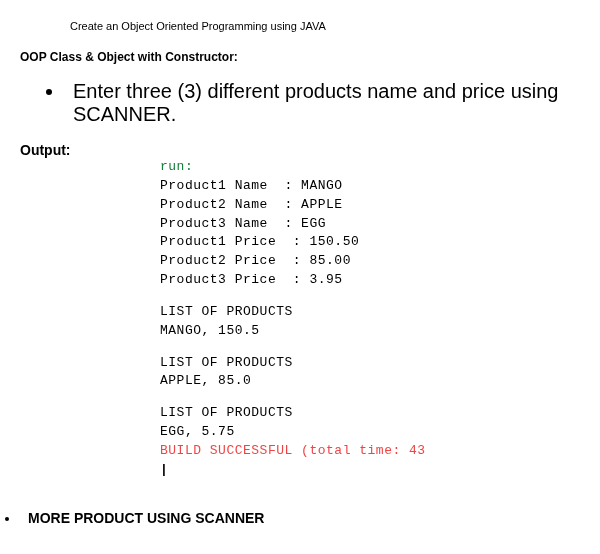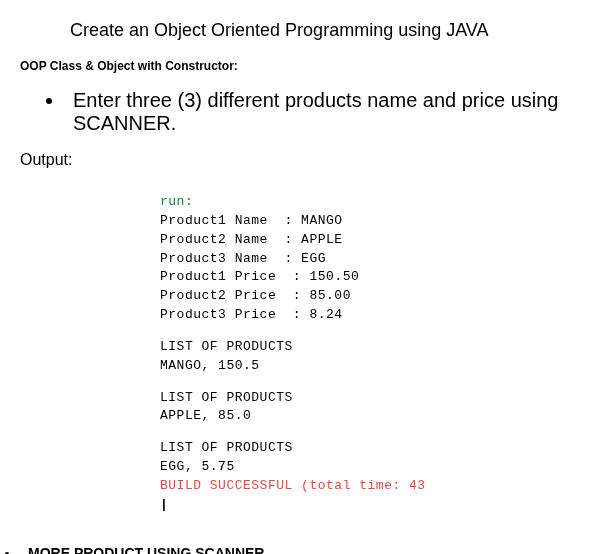--- a/index.html
+++ b/index.html
@@ -11,39 +11,40 @@
       font-family: Arial, sans-serif;
       font-size: 14px;
       color: #000;
       background: #fff;
       padding: 20px 20px 20px 20px;
       width: 600px;
     }
     .title {
       margin-left: 50px;
       margin-bottom: 18px;
-      font-size: 18px;
+      font-size: 11px;
     }
     .section-heading {
       font-weight: bold;
       font-size: 12px;
       margin-bottom: 16px;
     }
     .bullet-list {
       list-style: disc;
       margin-left: 45px;
       margin-bottom: 16px;
     }
     .bullet-list li {
       padding-left: 8px;
       font-size: 20px;
     }
     .output-label {
-      font-size: 16px;
-      margin-bottom: 24px;
+      font-size: 14px;
+      margin-bottom: 0;
+      font-weight: bold;
     }
     .console-block {
       font-family: "Courier New", Courier, monospace;
       font-size: 13px;
       margin-left: 140px;
       line-height: 1.45;
       letter-spacing: 0.5px;
       margin-bottom: 30px;
     }
     .console-line {
@@ -84,21 +85,21 @@
 
 <div class="output-label">Output:</div>
 
 <div class="console-block">
   <div class="console-line gray">run:</div>
   <div class="console-line">Product1 Name  : MANGO</div>
   <div class="console-line">Product2 Name  : APPLE</div>
   <div class="console-line">Product3 Name  : EGG</div>
   <div class="console-line">Product1 Price  : 150.50</div>
   <div class="console-line">Product2 Price  : 85.00</div>
-  <div class="console-line">Product3 Price  : 8.24</div>
+  <div class="console-line">Product3 Price  : 3.95</div>
   <div class="spacer"></div>
   <div class="console-line">LIST OF PRODUCTS</div>
   <div class="console-line">MANGO, 150.5</div>
   <div class="spacer"></div>
   <div class="console-line">LIST OF PRODUCTS</div>
   <div class="console-line">APPLE, 85.0</div>
   <div class="spacer"></div>
   <div class="console-line">LIST OF PRODUCTS</div>
   <div class="console-line">EGG, 5.75</div>
   <div class="console-line green">BUILD SUCCESSFUL (total time: 43</div>

